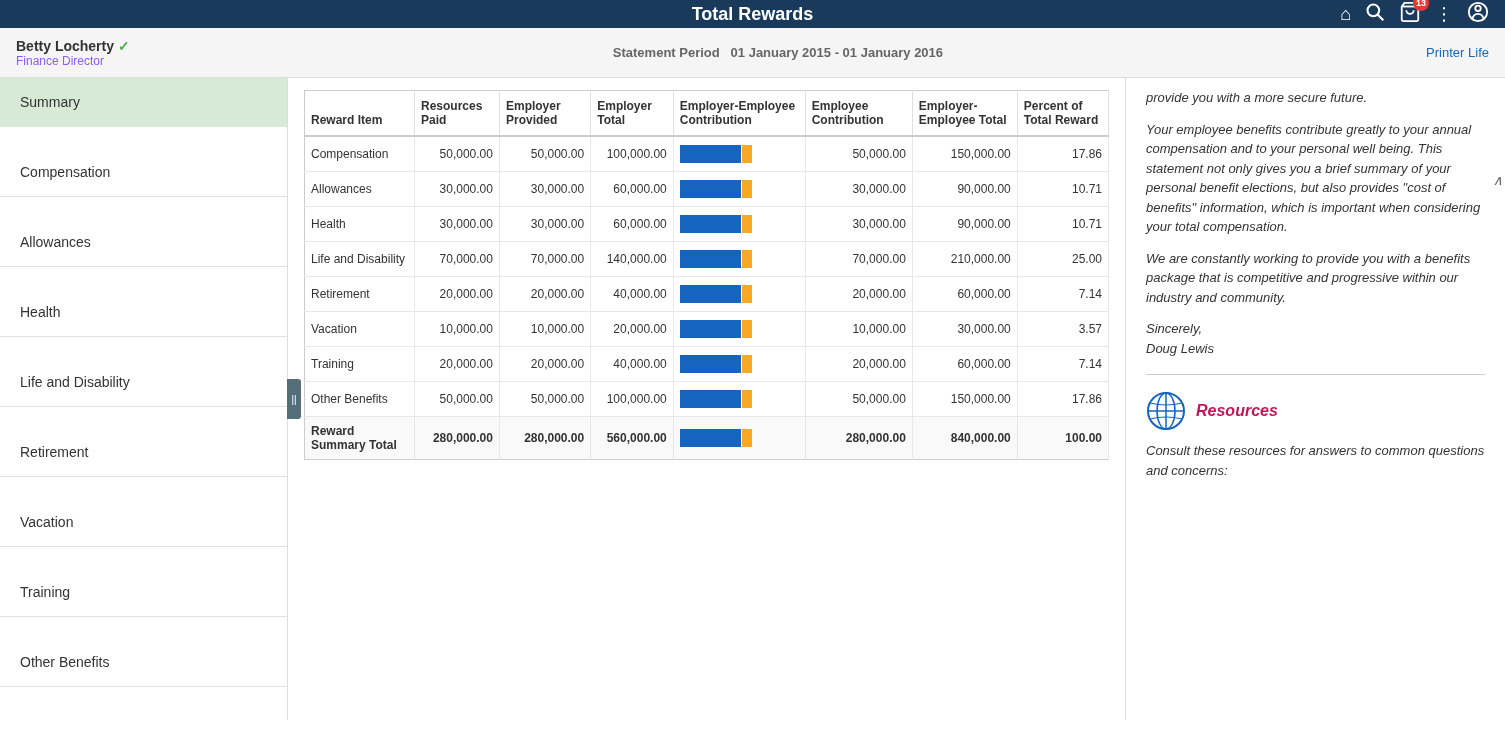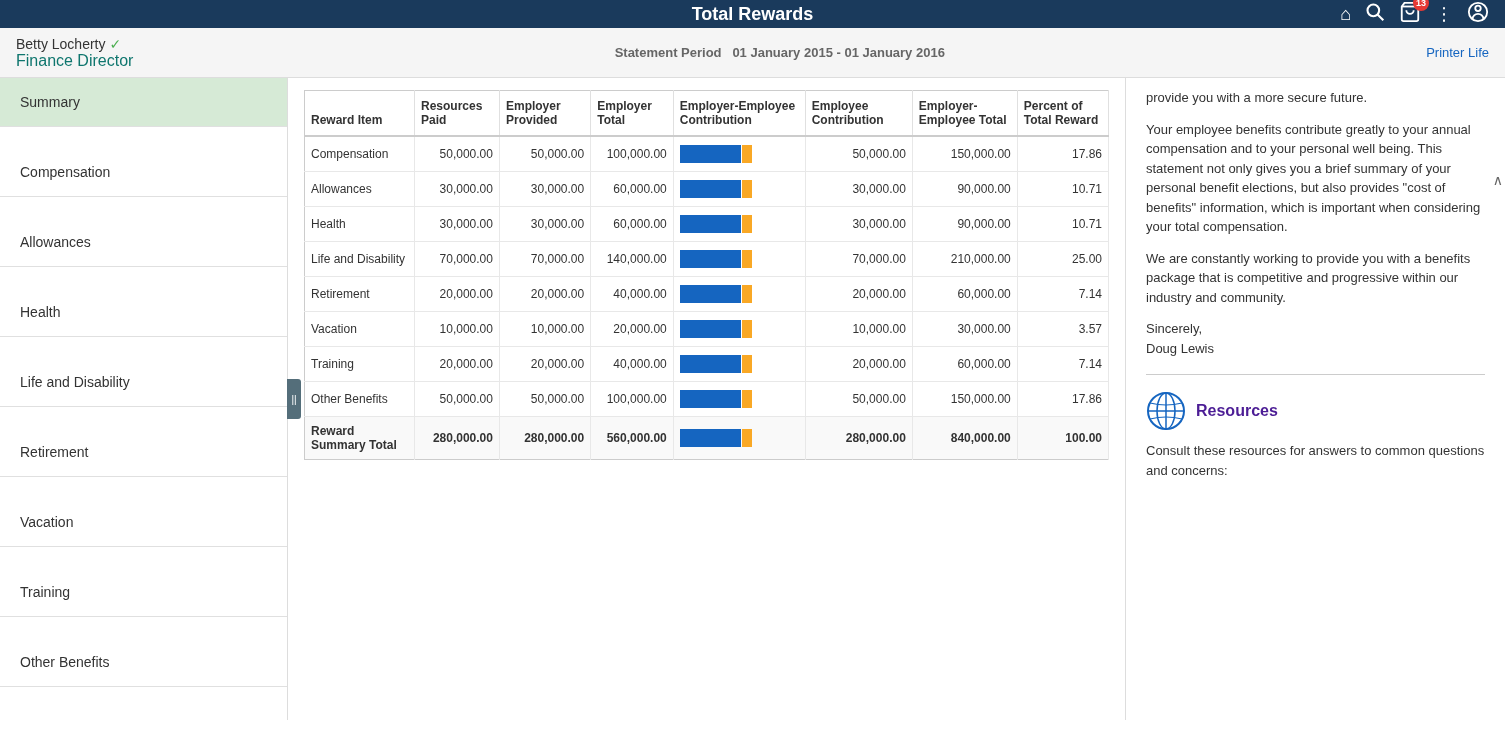--- a/index.html
+++ b/index.html
@@ -55,29 +55,29 @@
     .sub-header {
       background: #f5f5f5;
       border-bottom: 1px solid #ddd;
       display: flex;
       align-items: center;
       justify-content: space-between;
       padding: 6px 16px;
       height: 50px;
     }
     .user-info .name {
-      font-weight: normal;
+      font-weight: bold;
       font-size: 14px;
       display: flex;
       align-items: center;
       gap: 4px;
     }
     .user-info .role {
-      font-size: 16px;
-      color: #0f766e;
+      font-size: 12px;
+      color: #8b5cf6;
     }
     .statement-period {
       font-size: 13px;
       color: #333;
     }
     .statement-period span {
       color: #666;
       font-weight: bold;
     }
     .printer-view {
@@ -210,39 +210,40 @@
     
     .right-panel {
       width: 380px;
       min-width: 380px;
       padding: 10px 20px;
       overflow-y: auto;
       border-left: 1px solid #ddd;
       font-size: 13px;
       color: #333;
       line-height: 1.5;
+      font-style: italic;
     }
     .right-panel p {
       margin-bottom: 12px;
     }
     .right-panel hr {
       border: none;
       border-top: 1px solid #ccc;
       margin: 16px 0;
     }
     .resources-section {
       display: flex;
       align-items: center;
       gap: 10px;
       margin-top: 8px;
     }
     .resources-title {
       font-size: 16px;
       font-weight: bold;
-      color: #4c1d95;
+      color: #be185d;
     }
     .globe-icon {
       width: 40px;
       height: 40px;
     }
     .panel-top-arrow {
       position: absolute;
       right: 2px;
       top: 92px;
       cursor: pointer;

